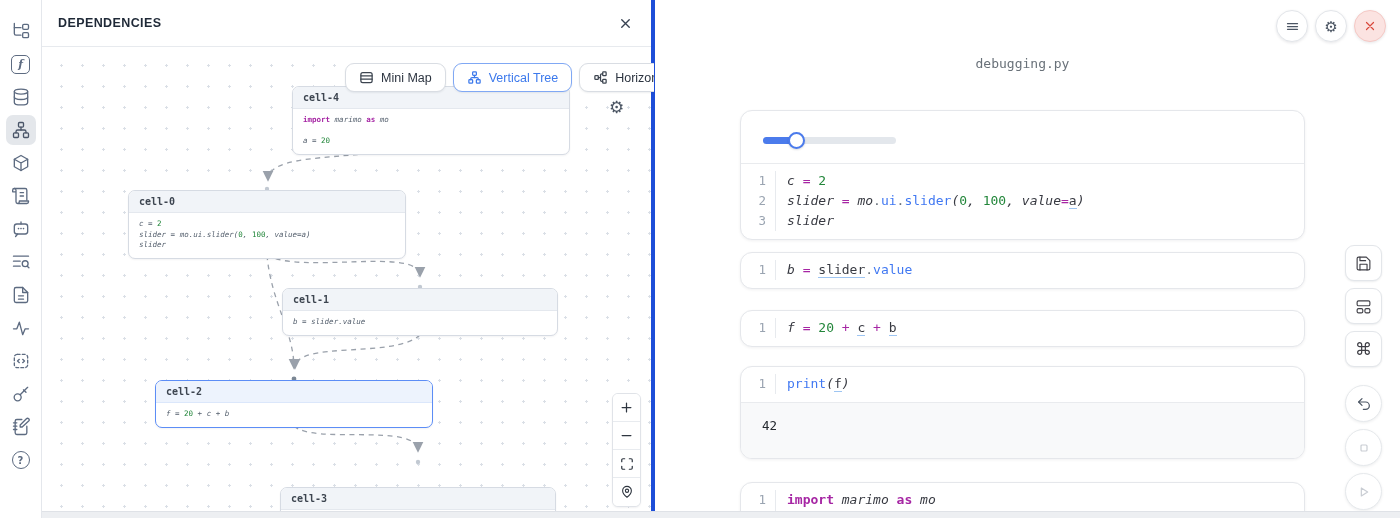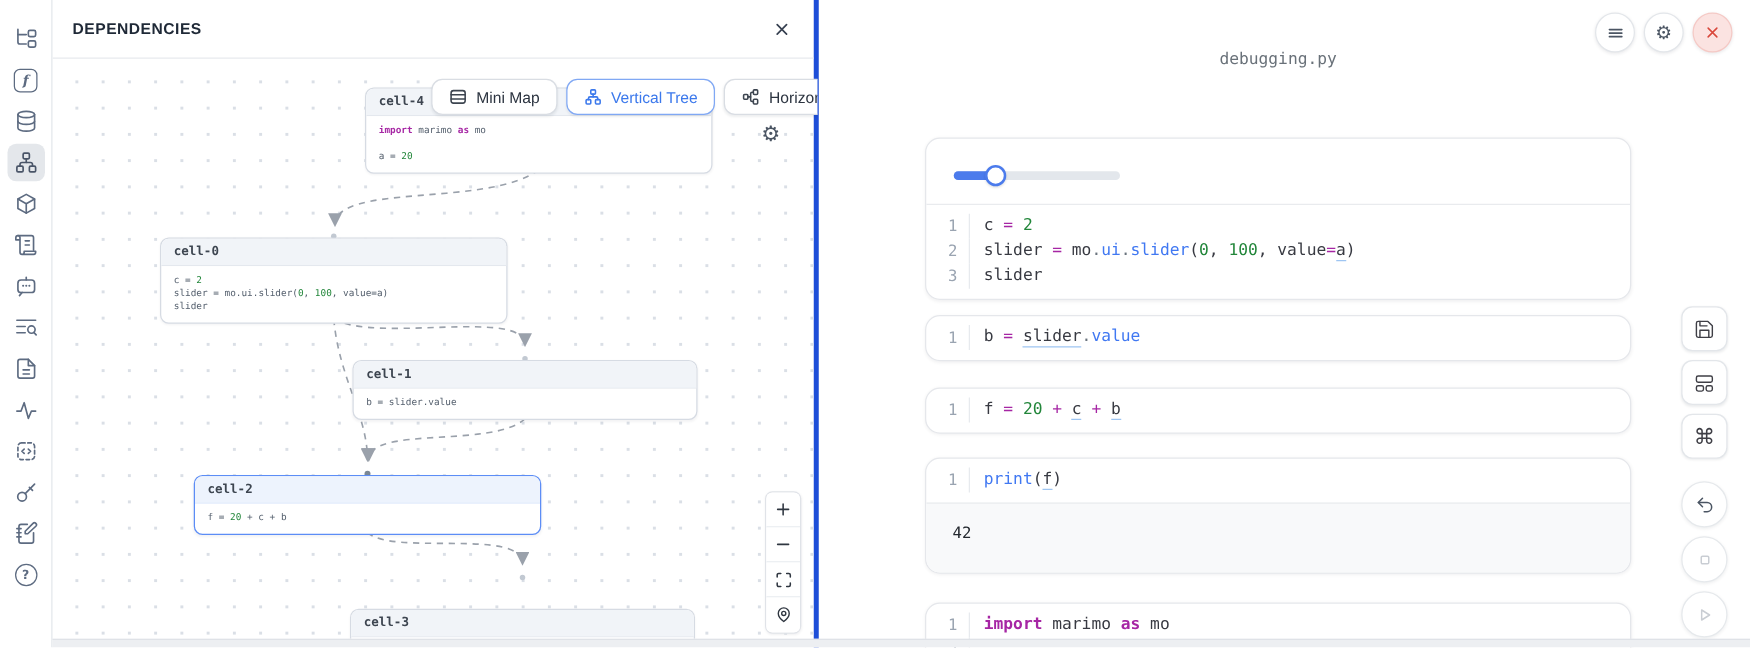--- a/index.html
+++ b/index.html
@@ -58,30 +58,30 @@
     font-size:17px; line-height:1; cursor:pointer; z-index:10; }
 
   .zoom-ctrl { position:absolute; left:570px; top:345px; width:29px; background:#fff;
     border:1px solid #e0e3e8; border-radius:6px; box-shadow:0 1px 2px rgba(16,24,40,.06);
     z-index:10; overflow:hidden; }
   .zoom-btn { width:100%; height:28px; display:flex; align-items:center; justify-content:center;
     color:#2f3640; border-bottom:1px solid #e8ebef; cursor:pointer; background:#fff; }
   .zoom-btn:last-child { border-bottom:none; }
 
   
-  .tk-v { color:#383a42; }
+  .tk-v { color:#383a42;font-style:italic; }
   .tk-k { color:#a626a4; font-weight:bold; }
   .tk-o { color:#a626a4; }
   .tk-n { color:#22863a; }
   .tk-f { color:#4078f2; }
   .tk-d { color:#6a737d; }
   .tk-u { color:#383a42; border-bottom:1.5px solid #9ec5f2; }
 
   
-  .nb-title { position:absolute; left:740px; top:40px; width:565px; text-align:center;
+  .nb-title { position:absolute; left:740px; top:56px; width:565px; text-align:center;
     font:13px "DejaVu Sans Mono", monospace; color:#697179; }
 
   .hdr-actions { position:absolute; left:1276px; top:10px; display:flex; gap:7px; z-index:20; }
   .circle-btn { width:32px; height:32px; border-radius:50%; background:#fff;
     border:1px solid #e3e6ea; box-shadow:0 1px 3px rgba(16,24,40,.10);
     display:flex; align-items:center; justify-content:center; color:#4b5563; cursor:pointer; }
   .circle-btn.danger { background:#fbe3e1; border-color:#f5c9c5; color:#d9483b; }
   .circle-btn .uni { font-size:15px; line-height:1; }
 
   .nb-cell { position:absolute; left:740px; width:565px; background:#fff;
@@ -254,21 +254,21 @@
           <circle cx="378" cy="239" r="2.2"></circle>
         <circle cx="378" cy="285" r="2.2"></circle>
           <circle cx="376" cy="414" r="2.2"></circle>
       </g>
       <g fill="#7b8794" stroke="none">
         <circle cx="252" cy="331" r="2.4"></circle>
           <circle cx="252" cy="376" r="2.4"></circle>
       </g>
     </svg>
 
-    <div class="gnode" style="left:250px; top:22px; width:278px;">
+    <div class="gnode" style="left:250px; top:38px; width:278px;">
       <div class="hd">cell-4</div>
       <div class="bd">
         <div class="gl"><span class="tk-k">import</span><span class="tk-v"> marimo </span><span class="tk-k">as</span><span class="tk-v"> mo</span></div>
         <div class="gl"></div>
         <div class="gl"><span class="tk-v">a = </span><span class="tk-n">20</span></div>
       </div>
     </div>
     <div class="gnode" style="left:86px; top:142px; width:278px;">
       <div class="hd">cell-0</div>
       <div class="bd">

